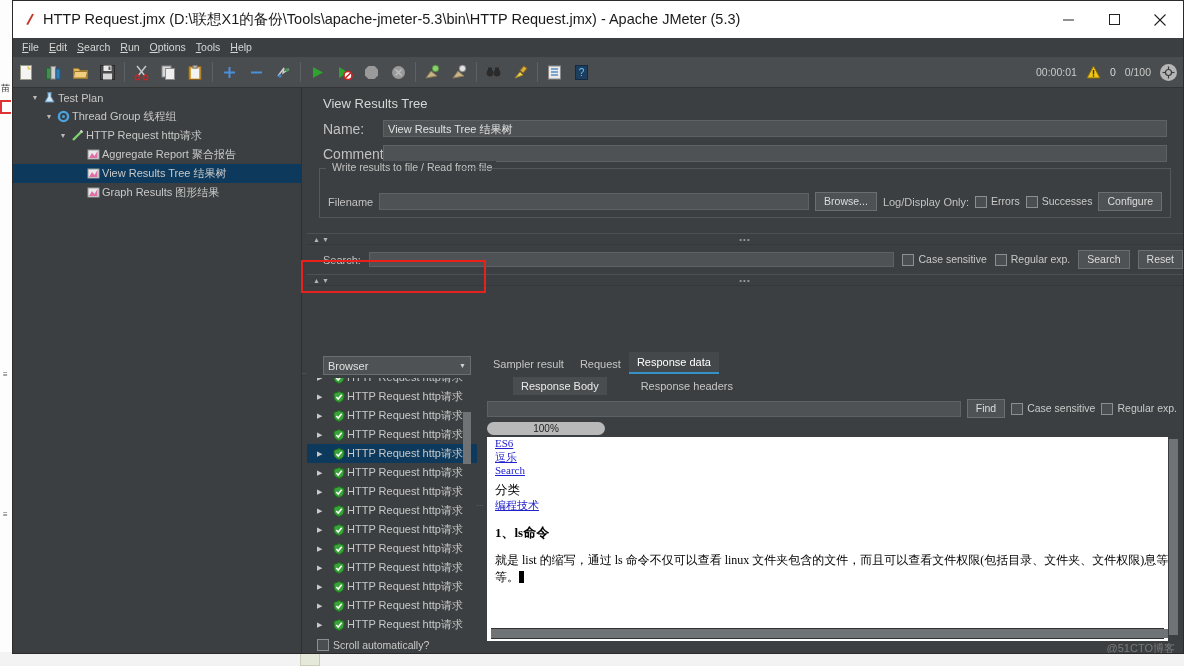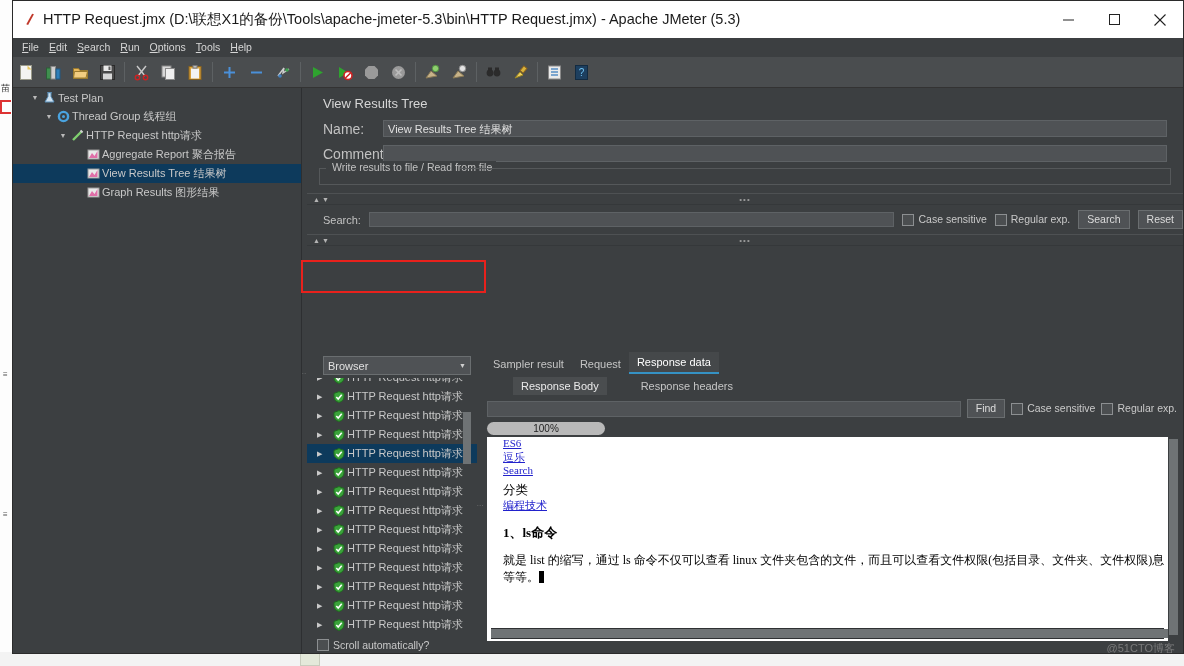--- a/index.html
+++ b/index.html
@@ -56,21 +56,21 @@
   .ticon{width:17px;display:flex;align-items:center;justify-content:center;}
   #tree-divider{width:5px;background:#3c3f41;display:flex;align-items:center;justify-content:center;}
   #tree-divider .dots{color:#8a8a8a;font-size:7px;letter-spacing:0;writing-mode:vertical-rl;}
 
   
   #right-pane{flex:1;background:#3c3f41;position:relative;overflow:hidden;}
   .panel-title{font-size:13px;color:#d6d6d6;padding:8px 0 7px 16px;}
   .field-row{display:flex;align-items:center;padding:2px 16px 2px 16px;margin-bottom:4px;}
   .field-label{width:60px;color:#c2c2c2;font-size:14px;}
   .txtbox{flex:1;height:17px;background:#4f5255;border:1px solid #5e6265;color:#e0e0e0;font-size:11px;padding:0 4px;line-height:17px;box-sizing:border-box;}
-  .groupbox{margin:4px 12px 8px 12px;border:1px solid #55585a;border-top:none;position:relative;padding:10px 4px 6px 4px;}
+  .groupbox{margin:4px 12px 15px 12px;border:1px solid #55585a;border-top:none;position:relative;padding:24px 4px 6px 4px;}
   .groupbox .gtitle{position:absolute;top:-7px;left:8px;background:#3c3f41;padding:0 4px;color:#c2c2c2;font-size:10.5px;}
   .groupbox:before{content:"";position:absolute;top:0;left:0;width:6px;border-top:1px solid #55585a;}
   .groupbox:after{content:"";position:absolute;top:0;right:0;left:140px;border-top:1px solid #55585a;}
   .file-row{display:flex;align-items:center;gap:6px;padding:0 4px;}
   .file-row .fl{color:#c2c2c2;font-size:11px;}
   .btn{background:#4f5255;border:1px solid #6a6e70;color:#dcdcdc;font-size:10.5px;padding:3px 8px;line-height:11px;}
   .cb{width:10px;height:10px;border:1px solid #8c8f91;background:#4b4e50;display:inline-block;vertical-align:middle;}
   .cb-lab{color:#c9c9c9;font-size:10.5px;margin-left:4px;}
 
   .splitbar{height:10px;background:#3c3f41;border-top:1px solid #4e5153;border-bottom:1px solid #35383a;display:flex;align-items:center;position:relative;}
@@ -105,21 +105,21 @@
   .tab.active{color:#ffffff;background:#45484a;border-bottom:2px solid #3592c4;}
   .subtabs{display:flex;align-items:flex-end;height:20px;padding-left:4px;margin-top:1px;}
   .subtab{font-size:11px;color:#c5c5c5;padding:3px 8px;margin-left:26px;}
   .subtab.active{color:#eaeaea;background:#4a4d4f;}
   .find-row{display:flex;align-items:center;gap:6px;padding:4px 6px 3px 4px;}
   .find-input{flex:1;height:16px;background:#4f5255;border:1px solid #5e6265;}
   .zoom-bar{height:15px;background:#3c3f41;display:flex;align-items:center;padding-left:4px;}
   .zoom-pill{width:118px;height:13px;border-radius:7px;background:#b9b9b9;color:#1e1e1e;font-size:10px;display:flex;align-items:center;justify-content:center;}
 
   #render-area{position:absolute;left:4px;right:4px;top:85px;bottom:18px;background:#ffffff;overflow:hidden;}
-  #render-inner{padding:0 8px;color:#000;font-family:"Liberation Serif","DejaVu Serif",serif;margin-left:8px;}
+  #render-inner{padding:0 8px;color:#000;font-family:"Liberation Serif","DejaVu Serif",serif;}
   #render-inner a{color:#2222cc;text-decoration:underline;display:block;font-size:11px;line-height:13.5px;}
   #render-inner h1{font-size:20px;margin:16px 0 14px 0;font-weight:bold;font-family:"Liberation Serif","DejaVu Serif",serif;}
   .cat{font-size:12.5px;margin:4px 0 12px 0;}
   .cat a{display:inline;color:#2222cc;}
   #render-inner h2{font-size:13px;margin:10px 0 10px 0;font-weight:bold;}
   .para{font-size:12px;line-height:17px;margin:0 0 9px 0;}
   .caret{display:inline-block;width:5px;height:12px;background:#000;vertical-align:-2px;}
   #render-vscroll{position:absolute;right:0;top:0;width:11px;bottom:0;background:#3c3f41;}
   #render-vscroll .thumb{position:absolute;left:1px;width:9px;top:2px;height:196px;background:#6f7375;}
   #render-hscroll{position:absolute;left:4px;right:15px;bottom:2px;height:11px;background:#2f3133;}
@@ -310,20 +310,41 @@
           <line x1="5" y1="11" x2="12" y2="11" stroke="#3f7fbf" stroke-width="1.3"></line>
         </svg>
     </div>
     <div class="tool">
       <svg class="icon-svg" width="17" height="17" viewBox="0 0 17 17">
           <rect x="2.5" y="1.5" width="12" height="14" fill="#1d3f5f" stroke="#122b42"></rect>
           <text x="8.5" y="12" font-size="10" fill="#6fc4f5" text-anchor="middle" font-family="Liberation Sans">?</text>
         </svg>
     </div>
 
+    <div class="tstatus">
+      <span>00:00:01</span>
+      <span>
+        <svg class="icon-svg" width="15" height="14" viewBox="0 0 15 14">
+            <polygon points="7.5,1 14,13 1,13" fill="#f0c419" stroke="#8a6d00"></polygon>
+            <rect x="6.8" y="5" width="1.4" height="4.5" fill="#3a2f00"></rect>
+            <rect x="6.8" y="10.3" width="1.4" height="1.4" fill="#3a2f00"></rect>
+          </svg>
+      </span>
+      <span class="warn-count">0</span>
+      <span>0/100</span>
+      <span class="circ-btn">
+        <svg class="icon-svg" width="13" height="13" viewBox="0 0 13 13">
+            <circle cx="6.5" cy="6.5" r="3" fill="none" stroke="#3b3b3b" stroke-width="1.2"></circle>
+            <line x1="6.5" y1="0.5" x2="6.5" y2="3.5" stroke="#3b3b3b" stroke-width="1.2"></line>
+            <line x1="6.5" y1="9.5" x2="6.5" y2="12.5" stroke="#3b3b3b" stroke-width="1.2"></line>
+            <line x1="0.5" y1="6.5" x2="3.5" y2="6.5" stroke="#3b3b3b" stroke-width="1.2"></line>
+            <line x1="9.5" y1="6.5" x2="12.5" y2="6.5" stroke="#3b3b3b" stroke-width="1.2"></line>
+          </svg>
+      </span>
+    </div>
   </div>
 
   <div id="body-split">
 
     <div id="tree-pane">
       <div class="tree-row" style="padding-left:16px">
         <span class="tw">▼</span>
         <span class="ticon">
           <svg class="icon-svg" width="13" height="13" viewBox="0 0 13 13">
               <path d="M5 1.5h3v4l3 5.5H2l3-5.5z" fill="#cfe2f0" stroke="#5b8fb8"></path>
@@ -394,20 +415,29 @@
         <div class="txtbox">View Results Tree 结果树</div>
       </div>
 
       <div class="field-row">
         <span class="field-label">Comments:</span>
         <div class="txtbox"></div>
       </div>
 
       <div class="groupbox">
         <span class="gtitle">Write results to file / Read from file</span>
+        <div class="file-row">
+          <span class="fl">Filename</span>
+          <div class="txtbox" style="flex:1"></div>
+          <button class="btn">Browse...</button>
+          <span class="fl">Log/Display Only:</span>
+          <span><span class="cb"></span><span class="cb-lab">Errors</span></span>
+          <span><span class="cb"></span><span class="cb-lab">Successes</span></span>
+          <button class="btn">Configure</button>
+        </div>
       </div>
 
       <div class="splitbar" style="margin-top:7px">
         <span class="arrows">▲▼</span>
         <span class="mid">•••</span>
       </div>
 
       <div class="search-row">
         <span class="sl">Search:</span>
         <div class="txtbox search-input"></div>

